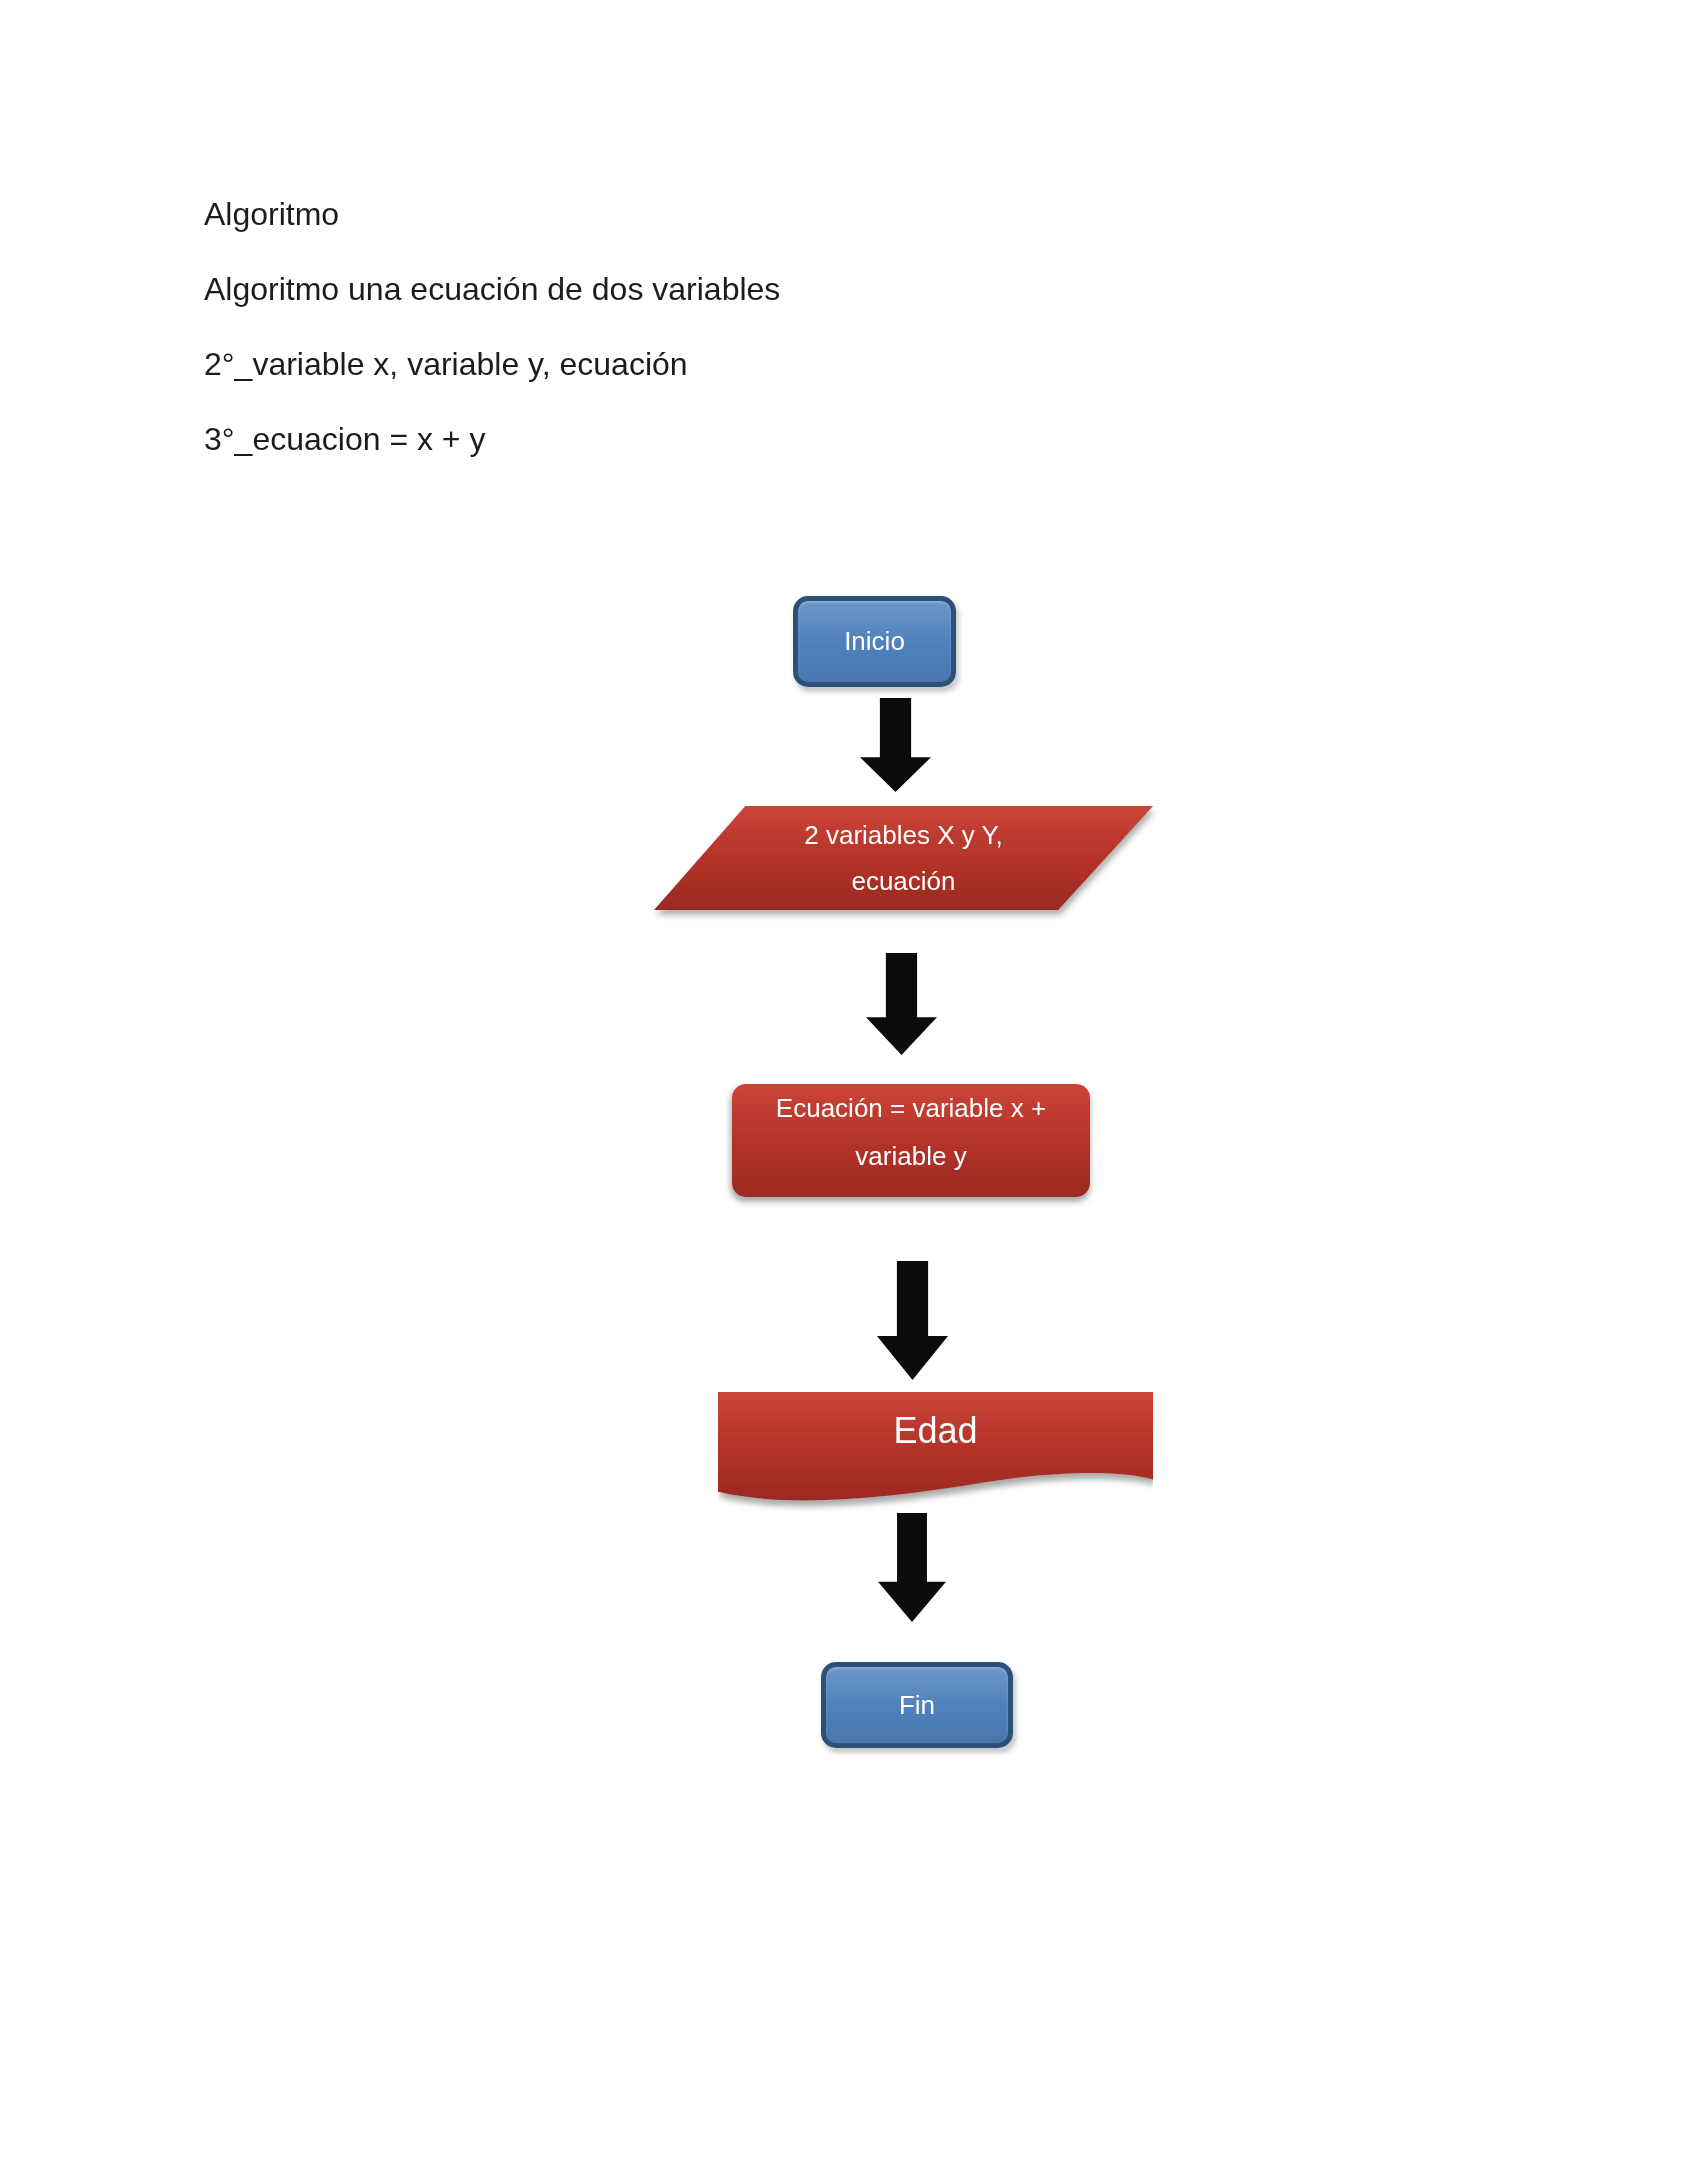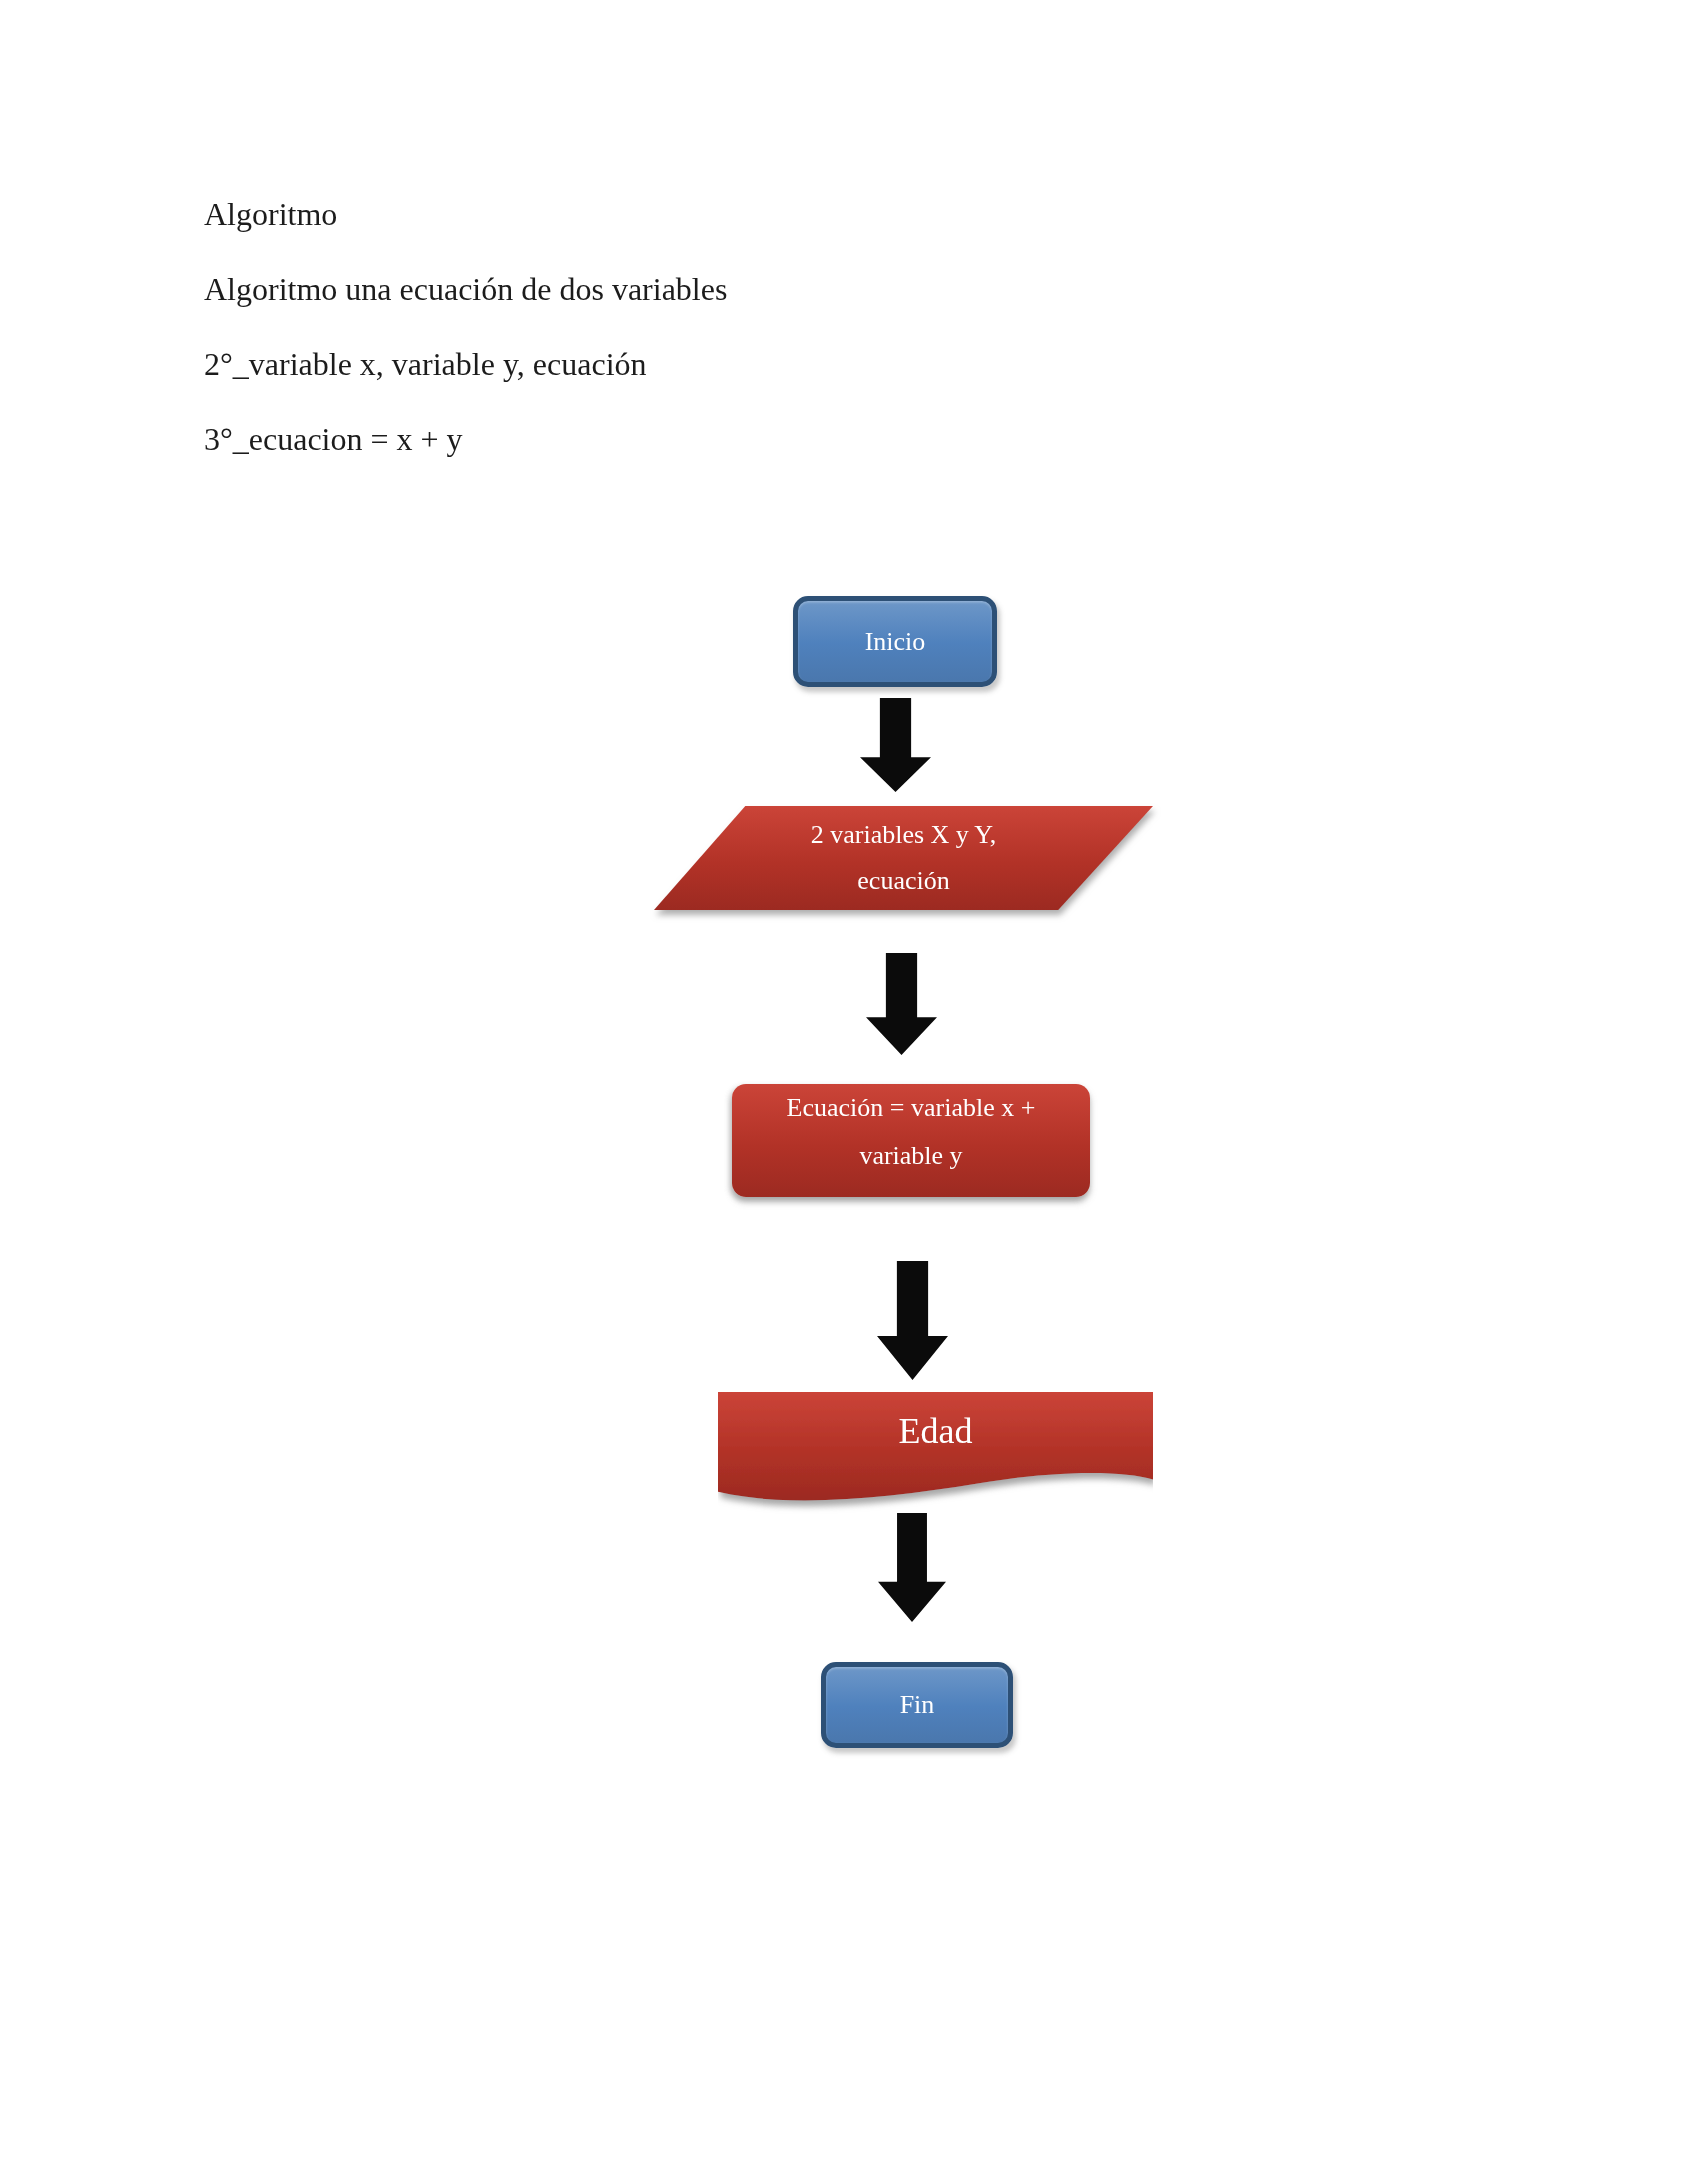--- a/index.html
+++ b/index.html
@@ -2,21 +2,21 @@
 <html style="--pagebg: #ffffff; --ink: #1c1c1c; --shapetext: #ffffff; --bluelight: #6d97c8; --bluefill: #4f81bd; --bluedark: #4a77ad; --blueborder: #2d5076; --redtop: #cb4438; --redmid: #b23227; --redbottom: #9c2a21; --arrowink: #0b0b0b;font-size:13px"><head>
 <meta charset="utf-8">
 <title>Algoritmo</title>
 <style>
   html, body { margin: 0; padding: 0; background: #ffffff; }
   .page {
     position: relative;
     width: 1687px;
     height: 2183px;
     background: var(--pagebg, #ffffff);
-    font-family: Liberation Serif, serif;
+    font-family: Liberation Sans, sans-serif;
     overflow: hidden;
   }
 
   
   .text-block {
     position: absolute;
     left: 204px;
     top: 198px;
     color: var(--ink, #1c1c1c);
     font-size: 32px;
@@ -37,21 +37,21 @@
     position: absolute;
     box-sizing: border-box;
     display: flex;
     align-items: center;
     justify-content: center;
     background: linear-gradient(180deg, var(--bluelight, #6d97c8) 0%, var(--bluefill, #4f81bd) 52%, var(--bluedark, #4a77ad) 100%);
     border: 5.8px solid var(--blueborder, #2d5076);
     border-radius: 15px;
     box-shadow: 2.5px 4.1px 5.8px rgba(110,110,110,0.38), inset 0 1.6px 2.5px rgba(255,255,255,0.28);
   }
-  .node-inicio { left: 793px; top: 596px; width: 204px; height: 91px; }
+  .node-inicio { left: 793px; top: 596px; width: 163px; height: 91px; }
   .node-fin    { left: 821px; top: 1634px; width: 192px; height: 86px; margin-top: 28px; }
 
   
   .arrow {
     position: absolute;
     background: var(--arrowink, #0b0b0b);
     clip-path: polygon(28% 0, 72% 0, 72% 63%, 100% 63%, 50% 100%, 0 63%, 28% 63%);
   }
   .arrow-1 { left: 860px; top: 698px;  width: 71px; height: 94px; }
   .arrow-2 { left: 866px; top: 953px; width: 71px; height: 102px; }

